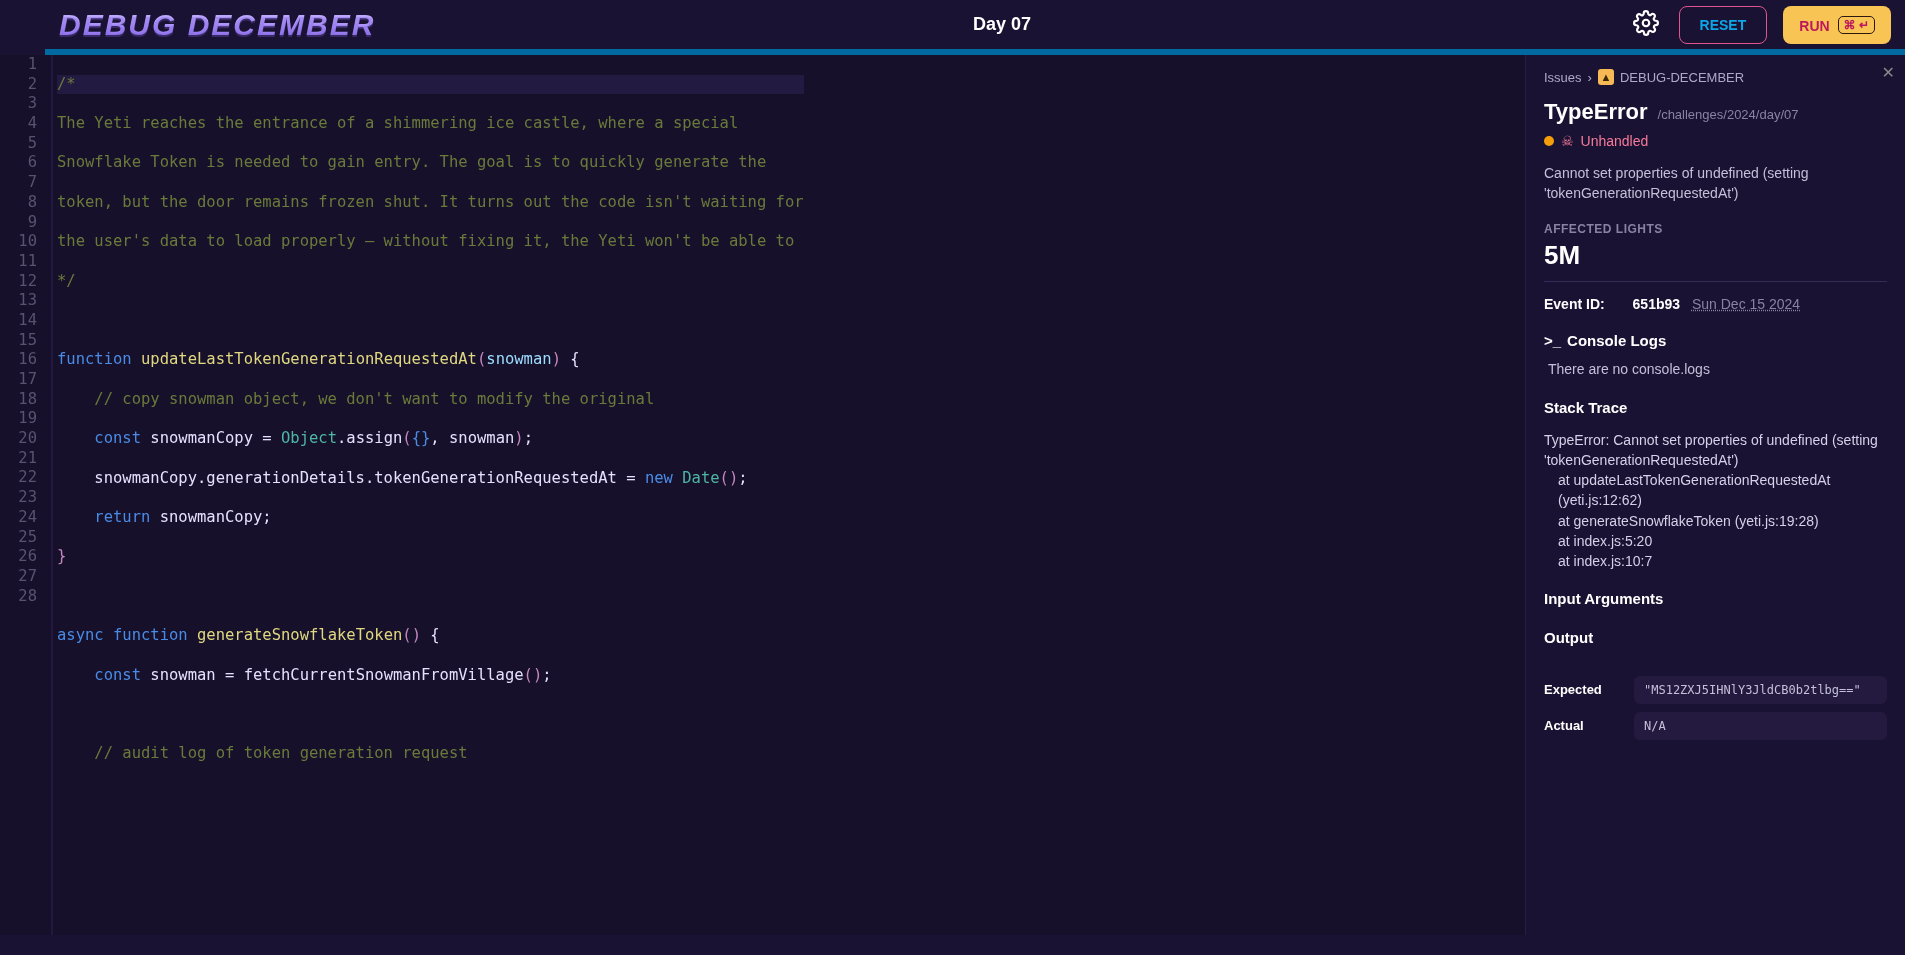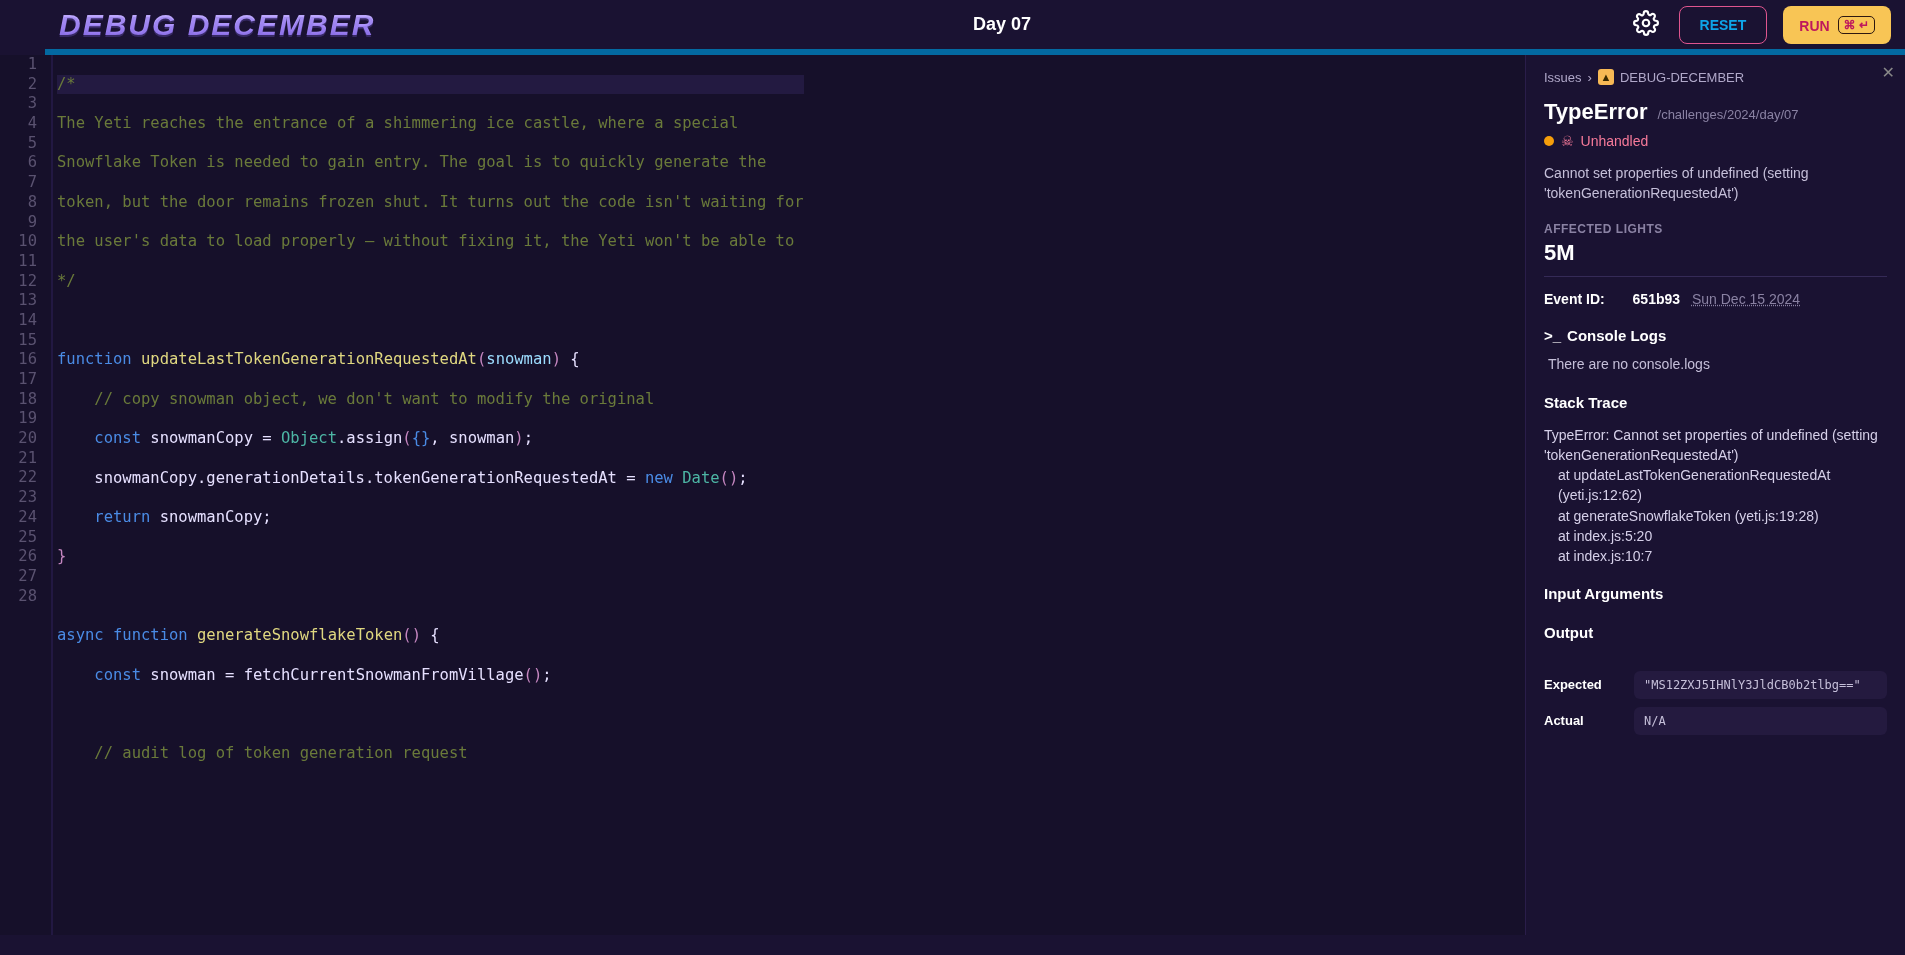--- a/index.html
+++ b/index.html
@@ -124,21 +124,21 @@
 .bc-icon { width: 16px; height: 16px; background: #f7b955; border-radius: 3px; display: flex; align-items: center; justify-content: center; font-size: 11px; font-weight: 700; color: #3a2a00; }
 .err-title-row { display: flex; align-items: baseline; gap: 10px; flex-wrap: wrap; margin-bottom: 8px; }
 .err-title { font-size: 22px; font-weight: 800; color: #fff; }
 .err-path { font-size: 13px; color: #8a82a3; }
 .unhandled-row { display: flex; align-items: center; gap: 7px; margin-bottom: 14px; }
 .dot-warn { width: 10px; height: 10px; border-radius: 50%; background: #f59e0b; }
 .skull { color: #f77a9a; font-size: 14px; }
 .unhandled-text { color: #f77a9a; font-size: 14px; }
 .err-msg { color: #c5bfd9; font-size: 14px; line-height: 1.45; margin-bottom: 18px; }
 .section-label { color: #8a82a3; font-size: 12px; font-weight: 700; letter-spacing: 0.5px; margin-bottom: 4px; }
-.big-metric { font-size: 22px; font-weight: 700; color: #fff; margin-bottom: 10px; }
+.big-metric { font-size: 26px; font-weight: 700; color: #fff; margin-bottom: 10px; }
 .divider { border: none; border-top: 1px solid #352a57; margin: 8px 0 14px 0; }
 .event-row { font-size: 14px; color: #fff; margin-bottom: 20px; }
 .event-row .lbl { font-weight: 700; }
 .event-row .id { font-weight: 600; margin: 0 8px 0 4px; padding-left: 20px; }
 .event-row .date { color: #8a82a3; text-decoration: underline dotted; }
 .console-hdr { display: flex; align-items: center; gap: 6px; font-weight: 700; font-size: 15px; margin-bottom: 12px; }
 .console-empty { color: #c5bfd9; font-size: 14px; margin-bottom: 22px; margin-left: 4px;}
 .stack-hdr { font-weight: 700; font-size: 15px; margin-bottom: 14px; }
 .stack-body { color: #d6d0e9; font-size: 14px; line-height: 1.45; margin-bottom: 18px; }
 .stack-body .ind { padding-left: 14px; display: block; }

